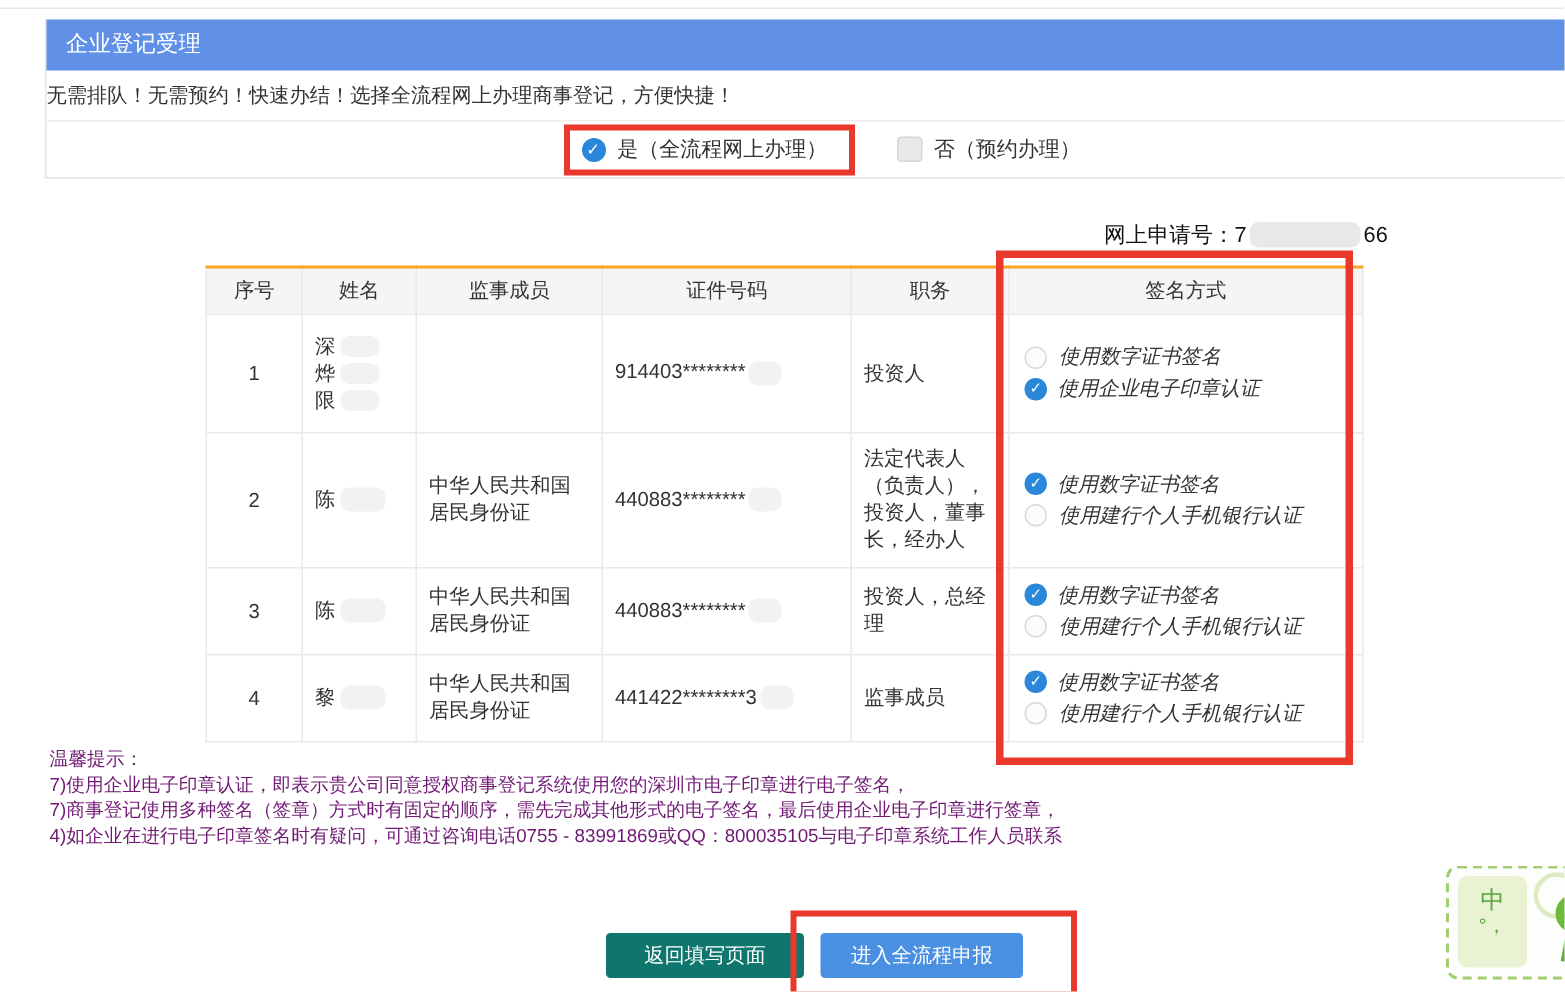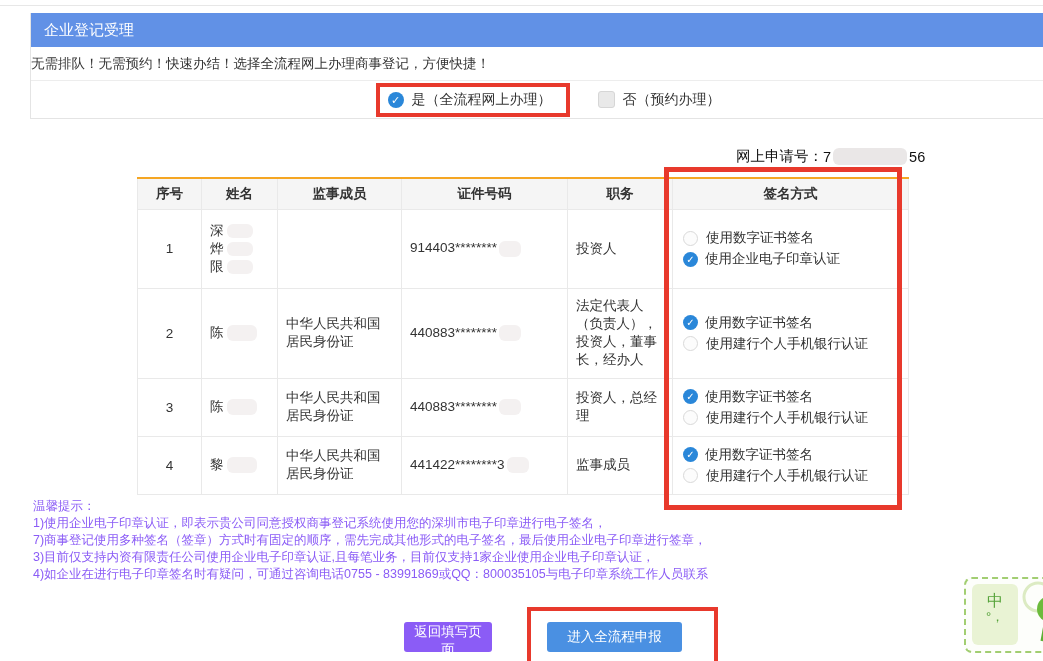--- a/index.html
+++ b/index.html
@@ -30,49 +30,49 @@
   .appno{position:absolute;top:147px;left:736px;font-size:14.5px;color:#111;
          display:flex;align-items:center;white-space:nowrap;}
   .blob{display:inline-block;background:#f0eded;border-radius:6px;vertical-align:middle;}
   .appno .blob{width:74px;height:17px;background:#eae7e7;margin:0 2px;}
 
   
   .table-wrap{position:absolute;left:137px;top:177px;width:771px;}
   table{border-collapse:collapse;width:771px;border-top:2px solid #f5a623;
         font-size:13.5px;color:#333;table-layout:fixed;}
   th,td{border:1px solid #e9e9e9;padding:5px 8px;vertical-align:middle;box-sizing:border-box;}
-  th{background:#f5f5f5;font-weight:700;height:31px;padding:4px;}
+  th{background:#f5f5f5;font-weight:400;height:31px;padding:4px;}
   td.c-no{text-align:center;}
   tr.r1 td{height:79px;} tr.r2 td{height:90px;} tr.r3 td{height:54px;} tr.r4 td{height:51px;}
   .nml{line-height:18px;white-space:nowrap;}
   .b-name{width:26px;height:14px;margin-left:3px;background:#f4f1f1;}
   .b-name2{width:30px;height:16px;margin-left:3px;background:#f4f1f1;}
   .b-cert{width:22px;height:16px;margin-left:2px;background:#f4f1f1;}
   .sigcell{padding:6px 10px;}
-  .sigopt{display:flex;align-items:center;margin:3px 0;white-space:nowrap;}
+  .sigopt{display:flex;align-items:center;margin:3px 0;white-space:nowrap;font-style:italic;}
   .ckc-sm{width:15px;height:15px;border-radius:50%;background:#2a87d9;color:#fff;
           font-size:10px;line-height:15px;text-align:center;display:inline-block;
           margin-right:7px;flex:none;}
   .rdo{width:13px;height:13px;border-radius:50%;background:#fcfcfc;
        border:1px solid #d9d9d9;margin-right:8px;display:inline-block;flex:none;}
 
   
   .rb{position:absolute;border:5px solid #e8392c;box-sizing:border-box;
       pointer-events:none;z-index:10;background:transparent;}
   #rb-col{left:664px;top:167px;width:238px;height:343px;}
   #rb-btn{left:527px;top:607px;width:191px;height:58px;border-width:4px;}
 
   
   .tips{position:absolute;left:33px;top:498px;font-size:12.5px;line-height:17px;
-        color:#8b5cf6;white-space:nowrap;}
+        color:#701a75;white-space:nowrap;}
 
   
   .btn{position:absolute;top:622px;height:30px;border:none;border-radius:3px;
        color:#fff;font-size:13.5px;font-family:inherit;cursor:pointer;}
-  .btn-back{left:404px;width:88px;background:#8b5cf6;}
+  .btn-back{left:404px;width:132px;background:#0f766e;}
   .btn-submit{left:547px;width:135px;background:#4a90e2;z-index:11;}
 
   
   .ime{position:absolute;left:964px;top:577px;width:110px;height:76px;
        border:2px dashed #a2ce72;border-radius:8px;background:#fdfefb;box-sizing:border-box;}
   .ime-inner{position:absolute;left:6px;top:5px;width:46px;height:61px;
              background:#e9f3d4;border-radius:6px;text-align:center;color:#57a33b;}
   .ime-char{font-size:16px;margin-top:8px;line-height:18px;}
   .ime-sym{font-size:13px;line-height:14px;}
   .ime-clover{position:absolute;left:50px;top:0px;}
@@ -96,21 +96,21 @@
       <span class="ckbox"></span>
       <span>否（预约办理）</span>
     </div>
   </div>
 </div>
 
 <div class="appno">
   <span>网上申请号：</span>
     <span>7</span>
     <span class="blob"></span>
-    <span>56</span>
+    <span>66</span>
 </div>
 
 <div class="table-wrap">
   <table>
     <colgroup>
       <col style="width:64px">
         <col style="width:76px">
         <col style="width:124px">
       <col style="width:166px">
         <col style="width:105px">
@@ -203,23 +203,22 @@
     </tr>
   </tbody>
     </table>
 </div>
 
 <div class="rb" id="rb-col"></div>
 <div class="rb" id="rb-btn"></div>
 
 <div class="tips">
   <div>温馨提示：</div>
-  <div>1)使用企业电子印章认证，即表示贵公司同意授权商事登记系统使用您的深圳市电子印章进行电子签名，</div>
+  <div>7)使用企业电子印章认证，即表示贵公司同意授权商事登记系统使用您的深圳市电子印章进行电子签名，</div>
   <div>7)商事登记使用多种签名（签章）方式时有固定的顺序，需先完成其他形式的电子签名，最后使用企业电子印章进行签章，</div>
-  <div>3)目前仅支持内资有限责任公司使用企业电子印章认证,且每笔业务，目前仅支持1家企业使用企业电子印章认证，</div>
   <div>4)如企业在进行电子印章签名时有疑问，可通过咨询电话0755 - 83991869或QQ：800035105与电子印章系统工作人员联系</div>
 </div>
 
 <button class="btn btn-back">返回填写页面</button>
 <button class="btn btn-submit">进入全流程申报</button>
 
 <div class="ime">
   <div class="ime-inner">
     <div class="ime-char">中</div>
     <div class="ime-sym">°，</div>

